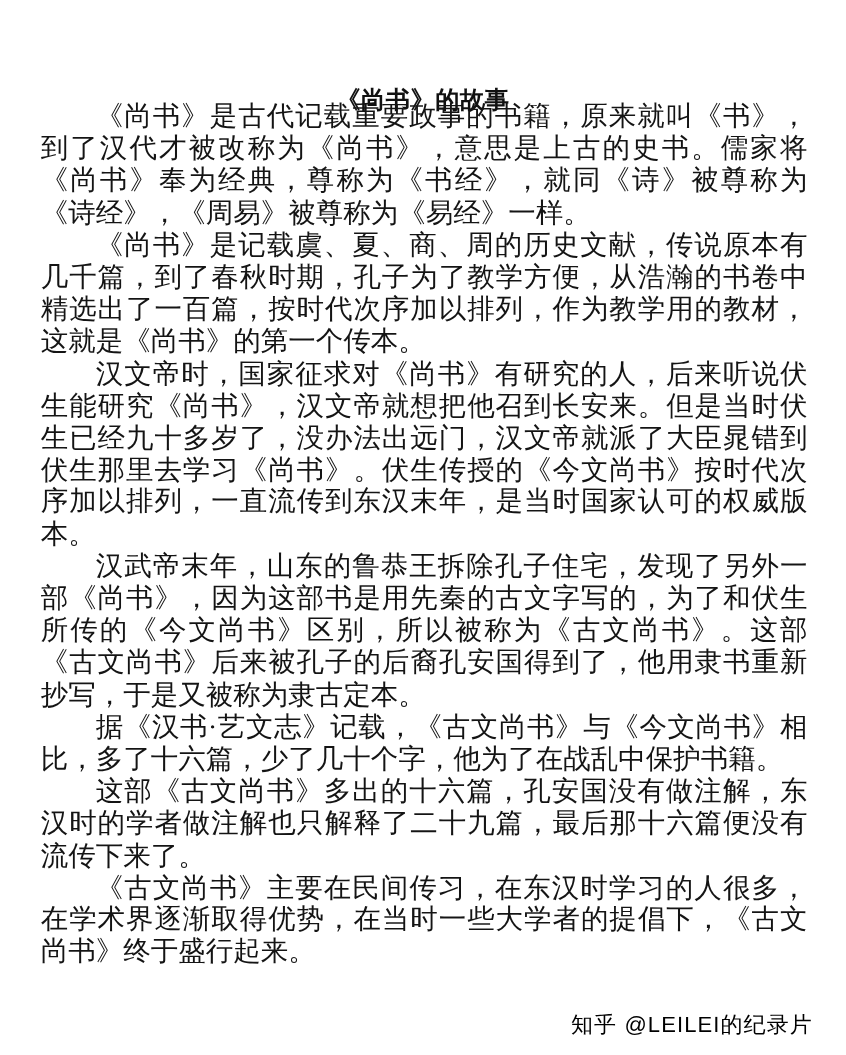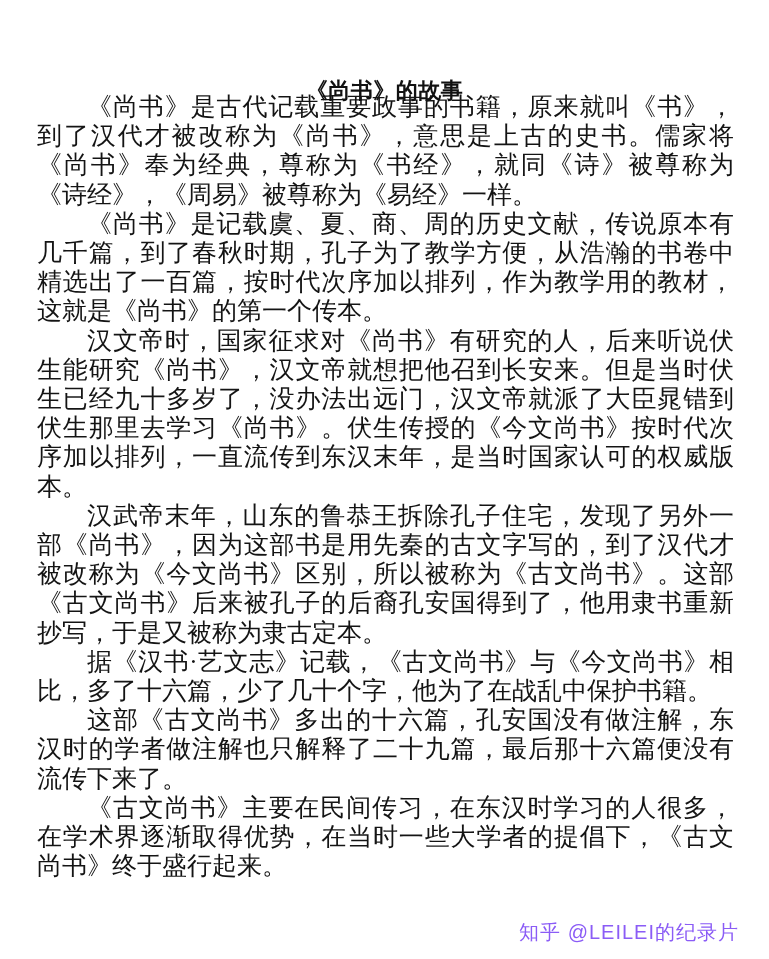--- a/index.html
+++ b/index.html
@@ -76,21 +76,21 @@
 <body>
 
 <div class="page">
 
   <h1 class="doc-title">《尚书》的故事</h1>
 
   <div class="body-text">
     <p>《尚书》是古代记载重要政事的书籍，原来就叫《书》，到了汉代才被改称为《尚书》，意思是上古的史书。儒家将《尚书》奉为经典，尊称为《书经》，就同《诗》被尊称为《诗经》，《周易》被尊称为《易经》一样。</p>
     <p>《尚书》是记载虞、夏、商、周的历史文献，传说原本有几千篇，到了春秋时期，孔子为了教学方便，从浩瀚的书卷中精选出了一百篇，按时代次序加以排列，作为教学用的教材，这就是《尚书》的第一个传本。</p>
     <p>汉文帝时，国家征求对《尚书》有研究的人，后来听说伏生能研究《尚书》，汉文帝就想把他召到长安来。但是当时伏生已经九十多岁了，没办法出远门，汉文帝就派了大臣晁错到伏生那里去学习《尚书》。伏生传授的《今文尚书》按时代次序加以排列，一直流传到东汉末年，是当时国家认可的权威版本。</p>
-    <p>汉武帝末年，山东的鲁恭王拆除孔子住宅，发现了另外一部《尚书》，因为这部书是用先秦的古文字写的，到了汉代才被改称为《今文尚书》区别，所以被称为《古文尚书》。这部《古文尚书》后来被孔子的后裔孔安国得到了，他用隶书重新抄写，于是又被称为隶古定本。</p>
+    <p>汉武帝末年，山东的鲁恭王拆除孔子住宅，发现了另外一部《尚书》，因为这部书是用先秦的古文字写的，为了和伏生所传的《今文尚书》区别，所以被称为《古文尚书》。这部《古文尚书》后来被孔子的后裔孔安国得到了，他用隶书重新抄写，于是又被称为隶古定本。</p>
     <p>据《汉书·艺文志》记载，《古文尚书》与《今文尚书》相比，多了十六篇，少了几十个字，他为了在战乱中保护书籍。</p>
     <p>这部《古文尚书》多出的十六篇，孔安国没有做注解，东汉时的学者做注解也只解释了二十九篇，最后那十六篇便没有流传下来了。</p>
     <p>《古文尚书》主要在民间传习，在东汉时学习的人很多，在学术界逐渐取得优势，在当时一些大学者的提倡下，《古文尚书》终于盛行起来。</p>
   </div>
 
-  <div class="watermark" style="color: #8b5cf6;">知乎 @LEILEI的纪录片</div>
+  <div class="watermark" style="color: #000000;">知乎 @LEILEI的纪录片</div>
 
 </div>
 
 </body></html>

